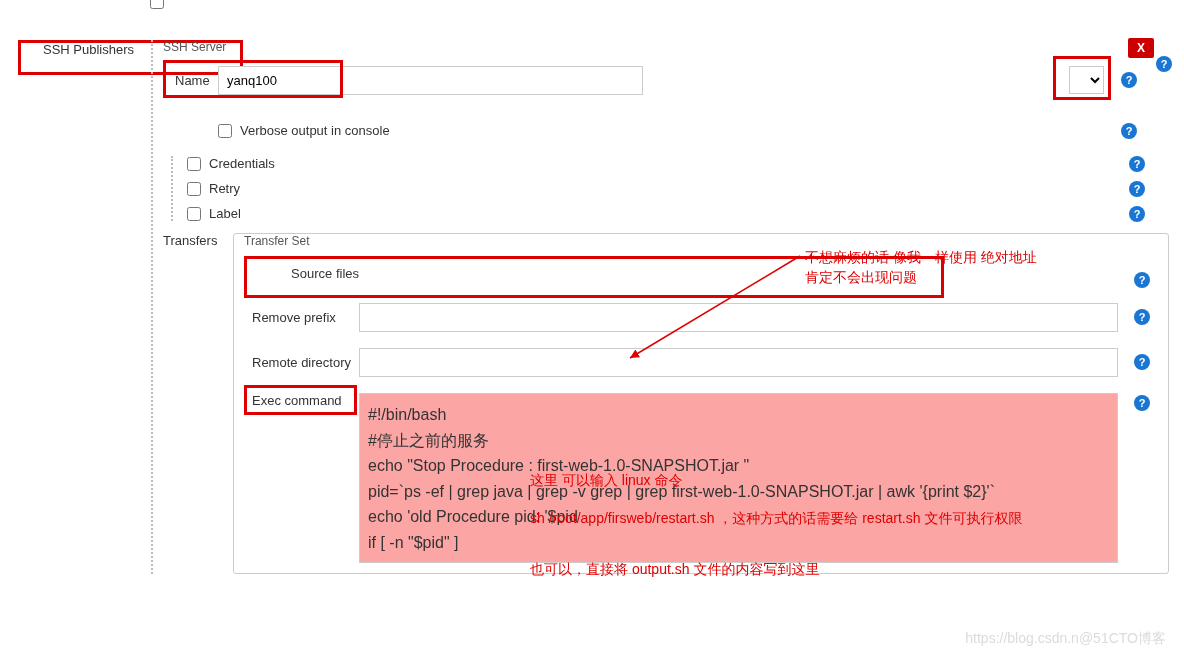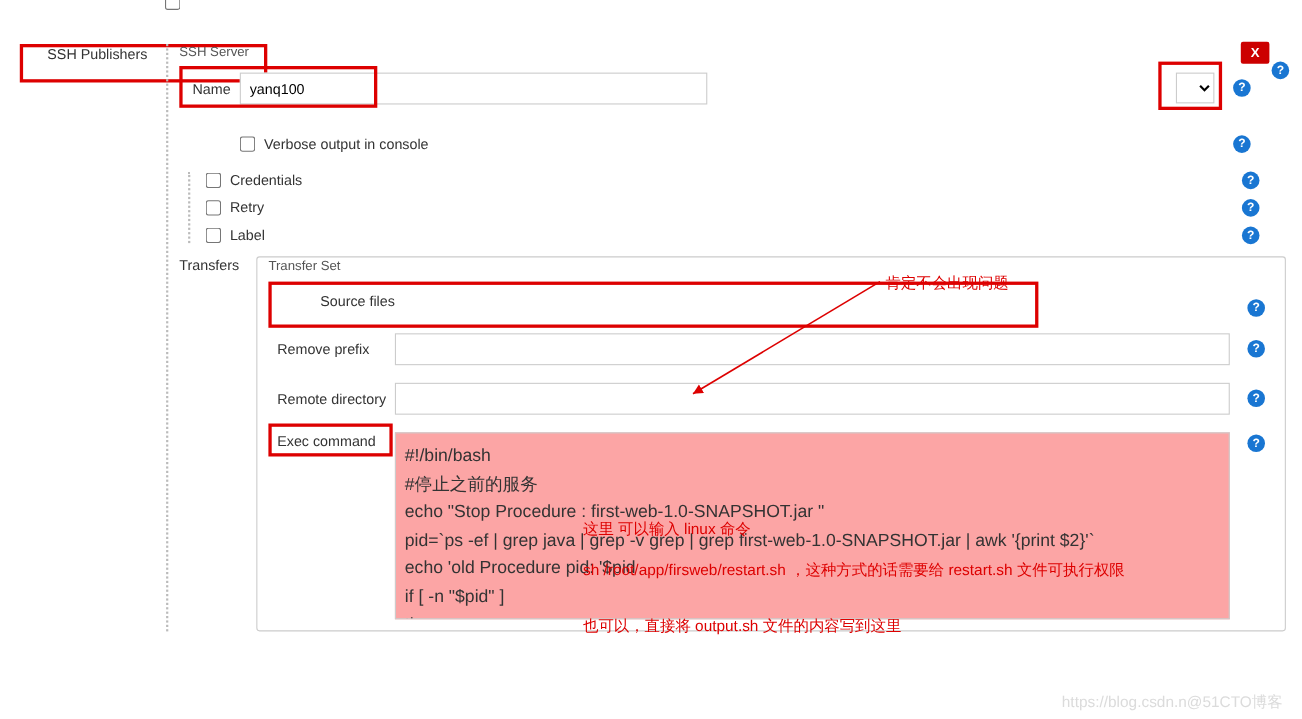--- a/index.html
+++ b/index.html
@@ -132,19 +132,20 @@
 <svg class="arrow" style="left:400px; top:250px; width:410px; height:130px;">
   <defs>
       <marker id="ah" markerWidth="8" markerHeight="8" refX="6" refY="3" orient="auto">
         <path d="M0,0 L6,3 L0,6 Z" fill="#d00"></path>
       </marker>
     </defs>
   <line x1="400" y1="6" x2="230" y2="108" stroke="#d00" stroke-width="1.5" marker-end="url(#ah)"></line>
 </svg>
 
 <div class="annotation" style="left:805px; top:248px;">
+  <div>不想麻烦的话 像我一样使用 绝对地址</div>
   <div>肯定不会出现问题</div>
 </div>
 <div class="annotation" style="left:530px; top:471px;">这里 可以输入 linux 命令</div>
 <div class="annotation" style="left:530px; top:509px;">sh /root/app/firsweb/restart.sh  ，这种方式的话需要给 restart.sh 文件可执行权限</div>
 <div class="annotation" style="left:530px; top:560px;">也可以，直接将 output.sh 文件的内容写到这里</div>
 
 <div class="watermark">https://blog.csdn.n@51CTO博客</div>
 
 </body></html>

